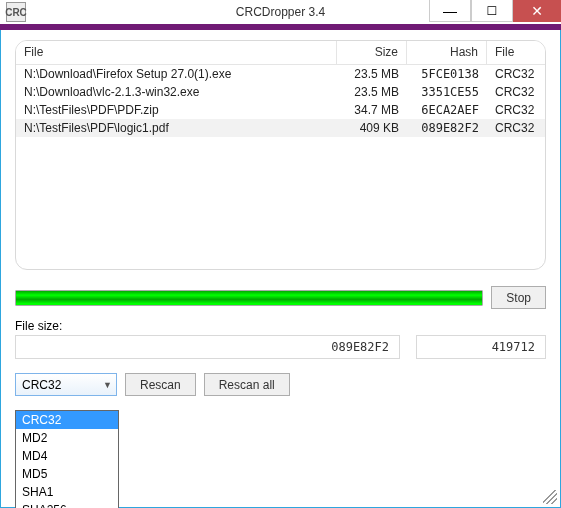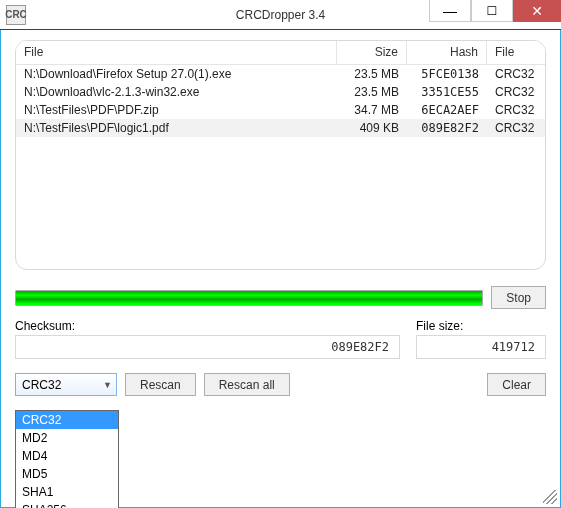--- a/index.html
+++ b/index.html
@@ -1,18 +1,18 @@
 <!DOCTYPE html>
 <html><head>
 <meta charset="utf-8">
 <style>
 * { box-sizing: border-box; margin: 0; padding: 0; font-family: 'Segoe UI', Tahoma, sans-serif; font-size: 12px; }
 body { background: #fff; width: 561px; height: 508px; overflow: hidden; }
 
-.titlebar { height: 30px; background: #fff; border-bottom: 1px solid #701a75; display: flex; align-items: center; position: relative; }
+.titlebar { height: 30px; background: #fff; border-bottom: 6px solid #701a75; display: flex; align-items: center; position: relative; }
 .titlebar-icon { width: 20px; height: 20px; margin-left: 6px; font-size: 10px; font-weight: bold; color: #555; border: 1px solid #999; display: flex; align-items: center; justify-content: center; background: #eee; }
 .titlebar-title { position: absolute; left: 50%; transform: translateX(-50%); color: #333; }
 .titlebar-buttons { position: absolute; right: 0; top: 0; display: flex; height: 22px; }
 .titlebar-btn { width: 42px; height: 22px; display: flex; align-items: center; justify-content: center; border: 1px solid #ccc; border-top: none; background: #fff; }
 .titlebar-btn.min { font-size: 14px; }
 .titlebar-btn.close { background: #c75050; color: #fff; border-color: #c75050; width: 48px; font-size: 14px; }
 
 .window-body { border: 1px solid #2ea6de; border-top: none; height: 478px; padding: 10px 14px; position: relative; }
 
 .panel { border: 1px solid #d9d9d9; border-radius: 12px; background: #fff; }
@@ -109,37 +109,35 @@
         </div>
       </div>
   </div>
 
   <div class="progress-row">
     <div class="progress-bar"></div>
     <button class="btn">Stop</button>
   </div>
 
   <div class="labels-row">
-    <div class="lbl-checksum">Checksum:</div>
     <div class="lbl-filesize">File size:</div>
   </div>
   <div class="values-row">
     <div class="value-box value-checksum">089E82F2</div>
     <div class="value-box value-filesize">419712</div>
   </div>
 
   <div class="bottom-row">
     <div class="combo">
       <span>CRC32</span>
       <span class="chev">▼</span>
     </div>
     <button class="btn">Rescan</button>
     <button class="btn">Rescan all</button>
     <div class="spacer"></div>
-    <button class="btn">Clear</button>
   </div>
 
   <div class="dropdown" id="algo-dropdown">
       <div class="opt sel">CRC32</div>
       <div class="opt">MD2</div>
       <div class="opt">MD4</div>
       <div class="opt">MD5</div>
       <div class="opt">SHA1</div>
       <div class="opt">SHA256</div>
     </div>

